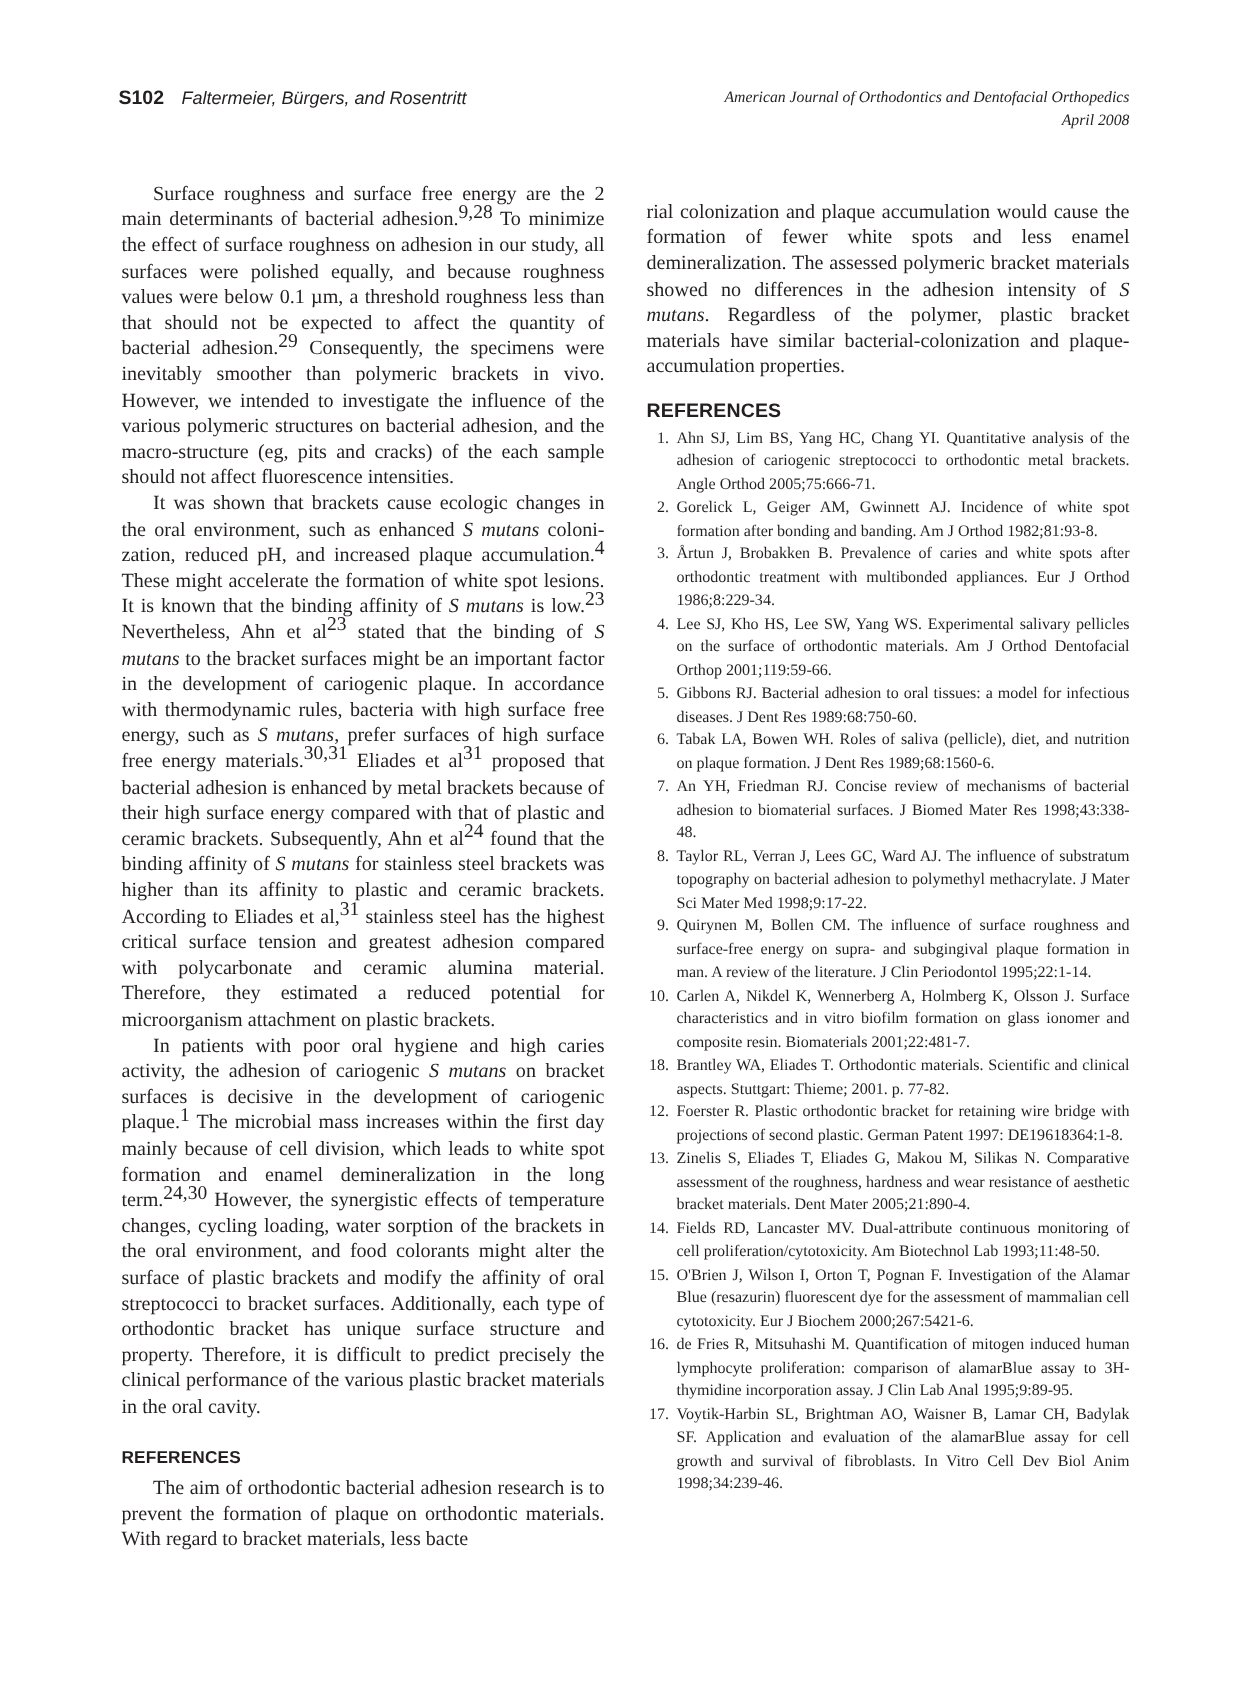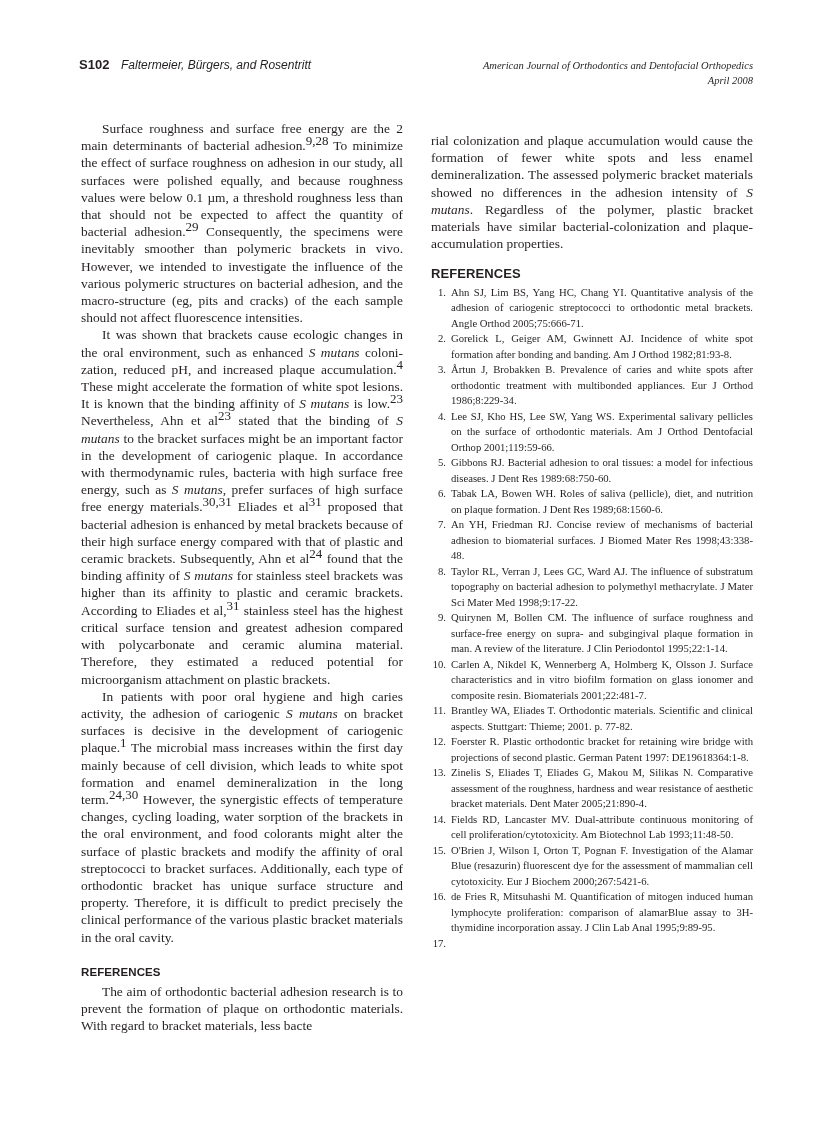--- a/index.html
+++ b/index.html
@@ -48,21 +48,21 @@
       <li class="ref"><span class="ref-num">1.</span><span>Ahn SJ, Lim BS, Yang HC, Chang YI. Quantitative analysis of the adhesion of cariogenic streptococci to orthodontic metal brackets. Angle Orthod 2005;75:666-71.</span></li>
       <li class="ref"><span class="ref-num">2.</span><span>Gorelick L, Geiger AM, Gwinnett AJ. Incidence of white spot formation after bonding and banding. Am J Orthod 1982;81:93-8.</span></li>
       <li class="ref"><span class="ref-num">3.</span><span>Årtun J, Brobakken B. Prevalence of caries and white spots after orthodontic treatment with multibonded appliances. Eur J Orthod 1986;8:229-34.</span></li>
       <li class="ref"><span class="ref-num">4.</span><span>Lee SJ, Kho HS, Lee SW, Yang WS. Experimental salivary pellicles on the surface of orthodontic materials. Am J Orthod Dentofacial Orthop 2001;119:59-66.</span></li>
       <li class="ref"><span class="ref-num">5.</span><span>Gibbons RJ. Bacterial adhesion to oral tissues: a model for in­fectious diseases. J Dent Res 1989:68:750-60.</span></li>
       <li class="ref"><span class="ref-num">6.</span><span>Tabak LA, Bowen WH. Roles of saliva (pellicle), diet, and nu­trition on plaque formation. J Dent Res 1989;68:1560-6.</span></li>
       <li class="ref"><span class="ref-num">7.</span><span>An YH, Friedman RJ. Concise review of mechanisms of bac­terial adhesion to biomaterial surfaces. J Biomed Mater Res 1998;43:338-48.</span></li>
       <li class="ref"><span class="ref-num">8.</span><span>Taylor RL, Verran J, Lees GC, Ward AJ. The influence of sub­stratum topography on bacterial adhesion to polymethyl meth­acrylate. J Mater Sci Mater Med 1998;9:17-22.</span></li>
       <li class="ref"><span class="ref-num">9.</span><span>Quirynen M, Bollen CM. The influence of surface roughness and surface-free energy on supra- and subgingival plaque for­mation in man. A review of the literature. J Clin Periodontol 1995;22:1-14.</span></li>
       <li class="ref"><span class="ref-num">10.</span><span>Carlen A, Nikdel K, Wennerberg A, Holmberg K, Olsson J. Surface characteristics and in vitro biofilm formation on glass ionomer and composite resin. Biomaterials 2001;22:481-7.</span></li>
-      <li class="ref"><span class="ref-num">11.</span><span>Brantley WA, Eliades T. Orthodontic materials. Scientific and clinical aspects. Stuttgart: Thieme; 2001. p. 77-82.</span></li>
+      <li class="ref"><span class="ref-num">18.</span><span>Brantley WA, Eliades T. Orthodontic materials. Scientific and clinical aspects. Stuttgart: Thieme; 2001. p. 77-82.</span></li>
       <li class="ref"><span class="ref-num">12.</span><span>Foerster R. Plastic orthodontic bracket for retaining wire bridge with projections of second plastic. German Patent 1997: DE19618364:1-8.</span></li>
       <li class="ref"><span class="ref-num">13.</span><span>Zinelis S, Eliades T, Eliades G, Makou M, Silikas N. Compara­tive assessment of the roughness, hardness and wear resistance of aesthetic bracket materials. Dent Mater 2005;21:890-4.</span></li>
       <li class="ref"><span class="ref-num">14.</span><span>Fields RD, Lancaster MV. Dual-attribute continuous moni­toring of cell proliferation/cytotoxicity. Am Biotechnol Lab 1993;11:48-50.</span></li>
       <li class="ref"><span class="ref-num">15.</span><span>O'Brien J, Wilson I, Orton T, Pognan F. Investigation of the Alamar Blue (resazurin) fluorescent dye for the assessment of mammalian cell cytotoxicity. Eur J Biochem 2000;267:5421-6.</span></li>
       <li class="ref"><span class="ref-num">16.</span><span>de Fries R, Mitsuhashi M. Quantification of mitogen induced human lymphocyte proliferation: comparison of alamarBlue assay to 3H-thymidine incorporation assay. J Clin Lab Anal 1995;9:89-95.</span></li>
-      <li class="ref"><span class="ref-num">17.</span></li>
+      <li class="ref"><span class="ref-num">17.</span><span>Voytik-Harbin SL, Brightman AO, Waisner B, Lamar CH, Ba­dylak SF. Application and evaluation of the alamarBlue assay for cell growth and survival of fibroblasts. In Vitro Cell Dev Biol Anim 1998;34:239-46.</span></li>
     </ol>
 </div>
 
 </body></html>

